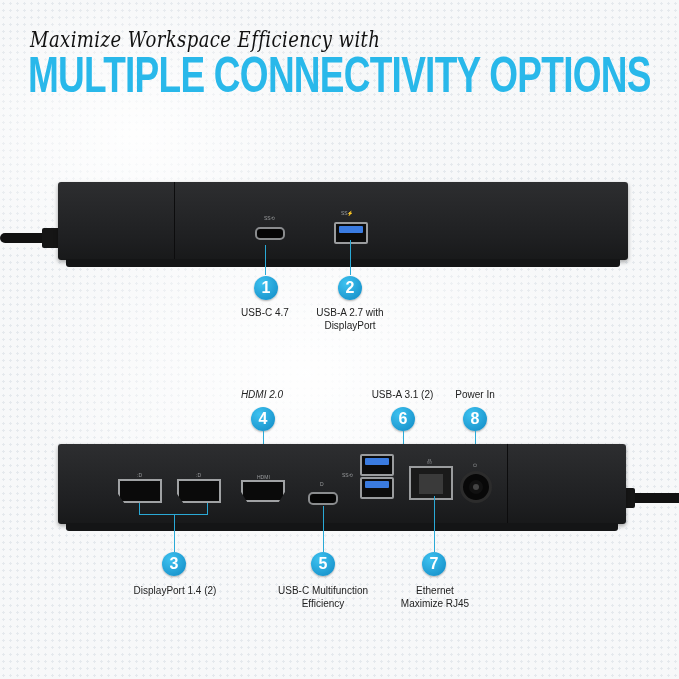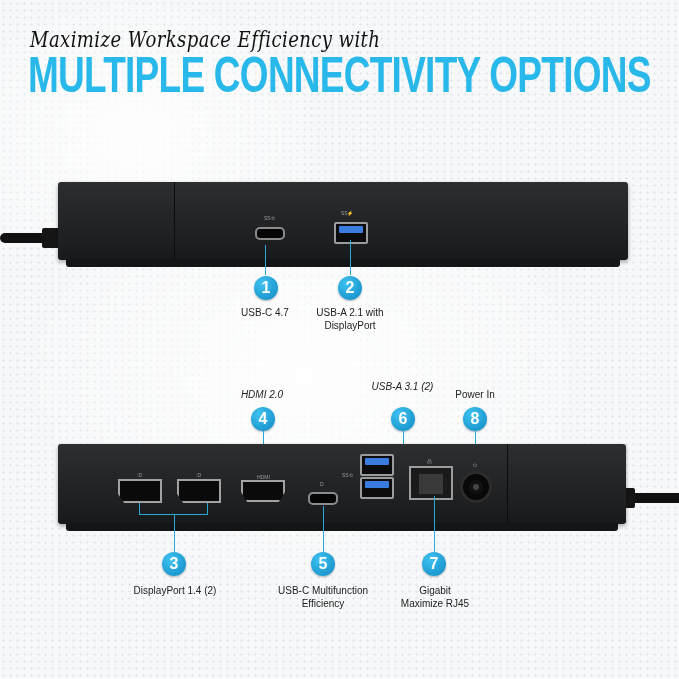--- a/index.html
+++ b/index.html
@@ -63,26 +63,26 @@
 
 <div class="line" style="left:265px;top:245px;width:1px;height:30px;"></div>
 <div class="line" style="left:350px;top:240px;width:1px;height:35px;"></div>
 
 <div class="badge" style="left:254px;top:276px;">1</div>
 <div class="badge" style="left:338px;top:276px;">2</div>
 <div class="label" style="left:230px;top:306px;width:70px;">
   <div>USB-C 4.7</div>
 </div>
 <div class="label" style="left:305px;top:306px;width:90px;">
-  <div>USB-A 2.1 with</div>
+  <div>USB-A 2.7 with</div>
   <div>DisplayPort</div>
 </div>
 
 <div class="label" style="left:232px;top:388px;width:60px;font-style:italic;">HDMI 2.0</div>
-<div class="label" style="left:365px;top:380px;width:75px;font-style:italic;">USB-A 3.1 (2)</div>
+<div class="label" style="left:365px;top:388px;width:75px;">USB-A 3.1 (2)</div>
 <div class="label" style="left:445px;top:388px;width:60px;">Power In</div>
 
 <div class="badge" style="left:251px;top:407px;">4</div>
 <div class="badge" style="left:391px;top:407px;">6</div>
 <div class="badge" style="left:463px;top:407px;">8</div>
 
 <div class="line" style="left:263px;top:431px;width:1px;height:40px;"></div>
 <div class="line" style="left:403px;top:431px;width:1px;height:55px;"></div>
 <div class="line" style="left:398px;top:461px;width:6px;height:1px;"></div>
 <div class="line" style="left:398px;top:486px;width:6px;height:1px;"></div>
@@ -122,15 +122,15 @@
 <div class="badge" style="left:422px;top:552px;">7</div>
 
 <div class="label" style="left:120px;top:584px;width:110px;">
   <div>DisplayPort 1.4 (2)</div>
 </div>
 <div class="label" style="left:263px;top:584px;width:120px;">
   <div>USB-C Multifunction</div>
   <div>Efficiency</div>
 </div>
 <div class="label" style="left:390px;top:584px;width:90px;">
-  <div>Gigabit</div>
+  <div>Ethernet</div>
   <div>Maximize RJ45</div>
 </div>
 
 </body></html>

